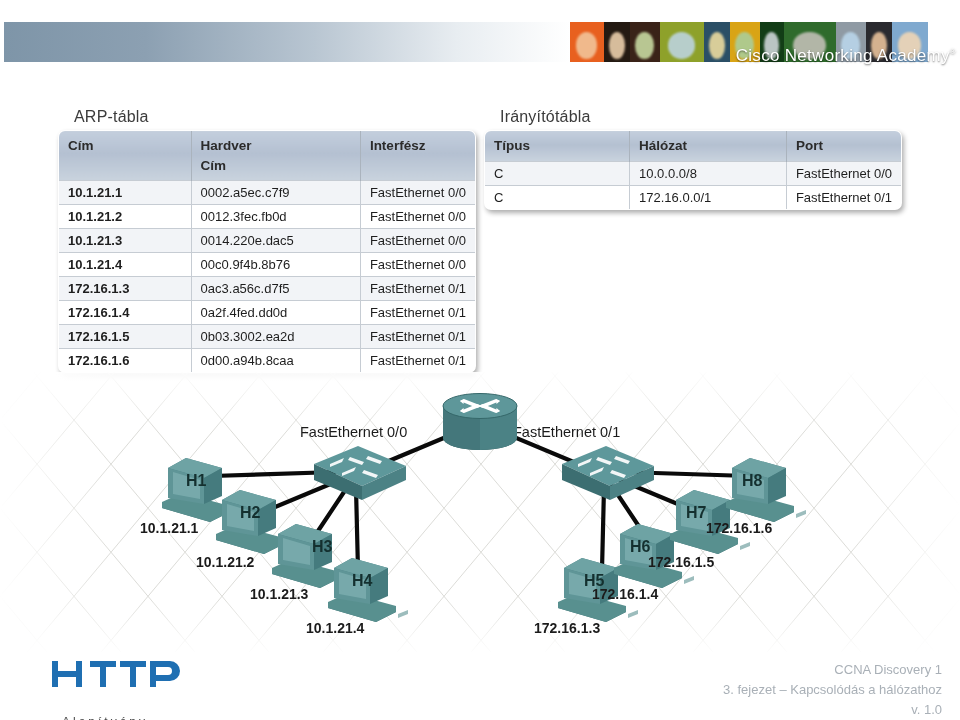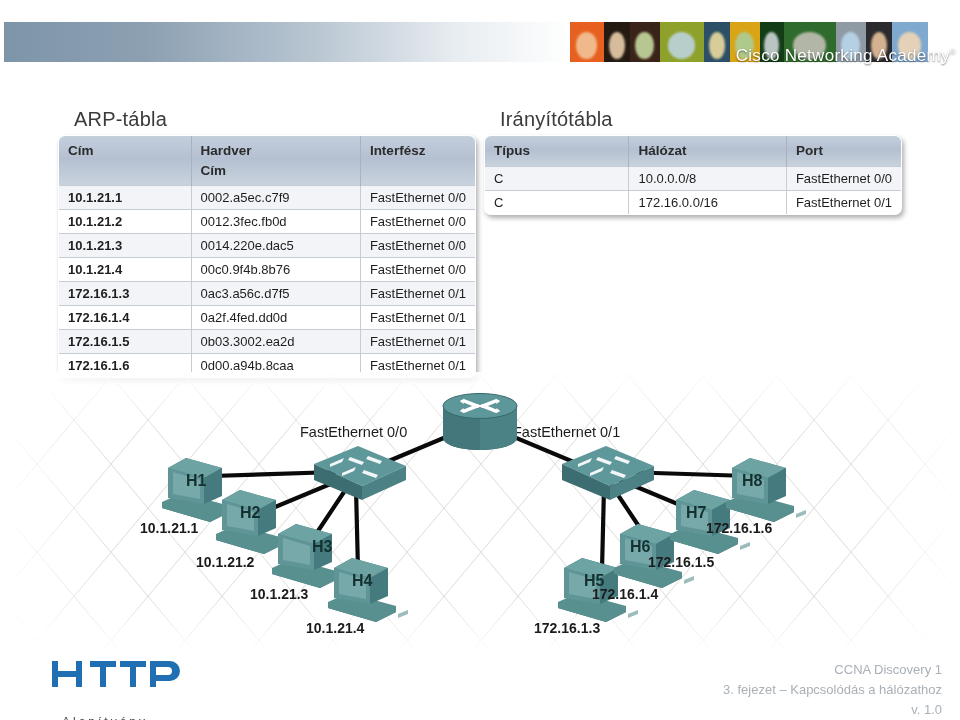--- a/index.html
+++ b/index.html
@@ -26,21 +26,21 @@
     color:#ffffff;font-size:17px;letter-spacing:.3px;
     font-family:"Liberation Sans", sans-serif;
     text-shadow:0 1px 2px rgba(0,0,0,.55);
     white-space:nowrap;
   }
   .academy-text sup{font-size:8px;vertical-align:super;}
 
   
   .panel{position:absolute;}
   .panel-title{
-    font-size:20px;color:#3b3b3b;font-weight:normal;
+    font-size:16px;color:#3b3b3b;font-weight:normal;
     margin:0 0 4px 16px;letter-spacing:.2px;
   }
   .tbl{
     border-collapse:collapse;width:100%;
     background:#ffffff;
     border-radius:7px;
     overflow:hidden;
     box-shadow:2px 3px 5px rgba(0,0,0,.32);
     border:1px solid #9aa3ad;
   }
@@ -217,21 +217,21 @@
       </tr>
     </thead>
     <tbody id="route-body">
         <tr>
           <td>C</td>
           <td>10.0.0.0/8</td>
           <td>FastEthernet 0/0</td>
         </tr>
         <tr>
           <td>C</td>
-          <td>172.16.0.0/16</td>
+          <td>172.16.0.0/1</td>
           <td>FastEthernet 0/1</td>
         </tr>
       </tbody>
   </table>
 </div>
 
 <div class="diagram">
   <svg class="grid" width="960" height="280" viewBox="0 0 960 280">
     <defs>
       <linearGradient id="gfade" x1="0" y1="0" x2="1" y2="0">

